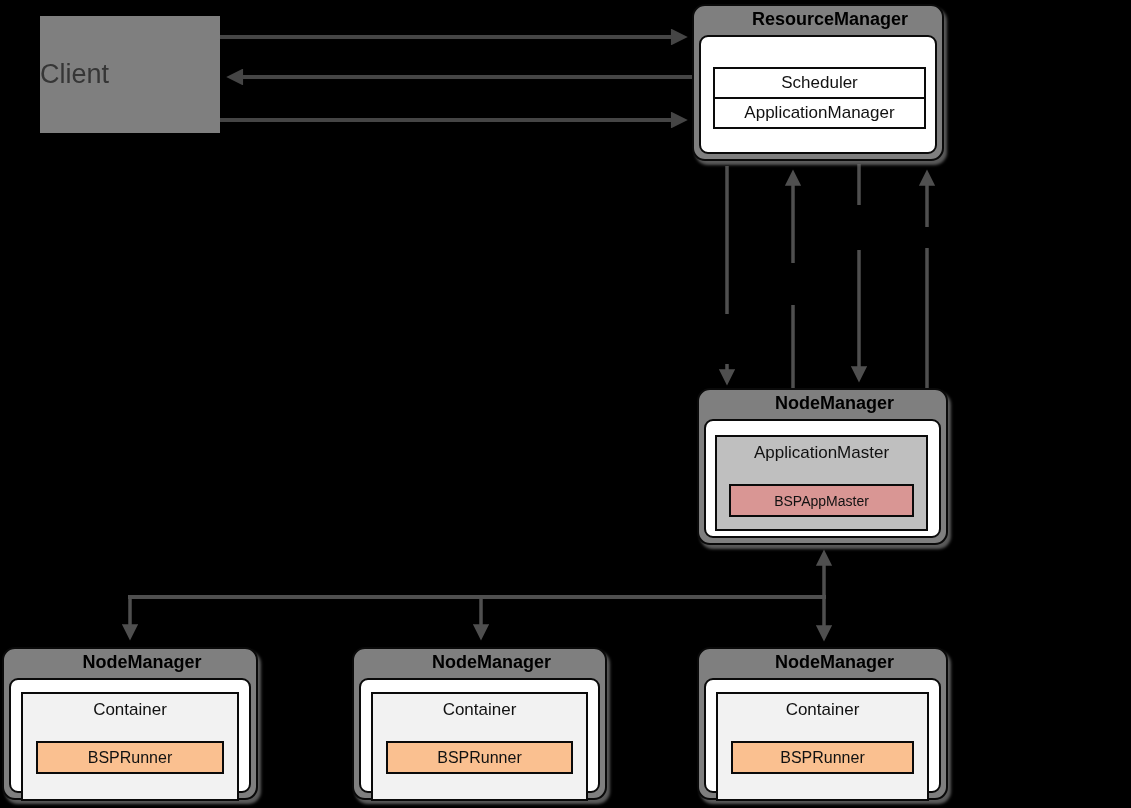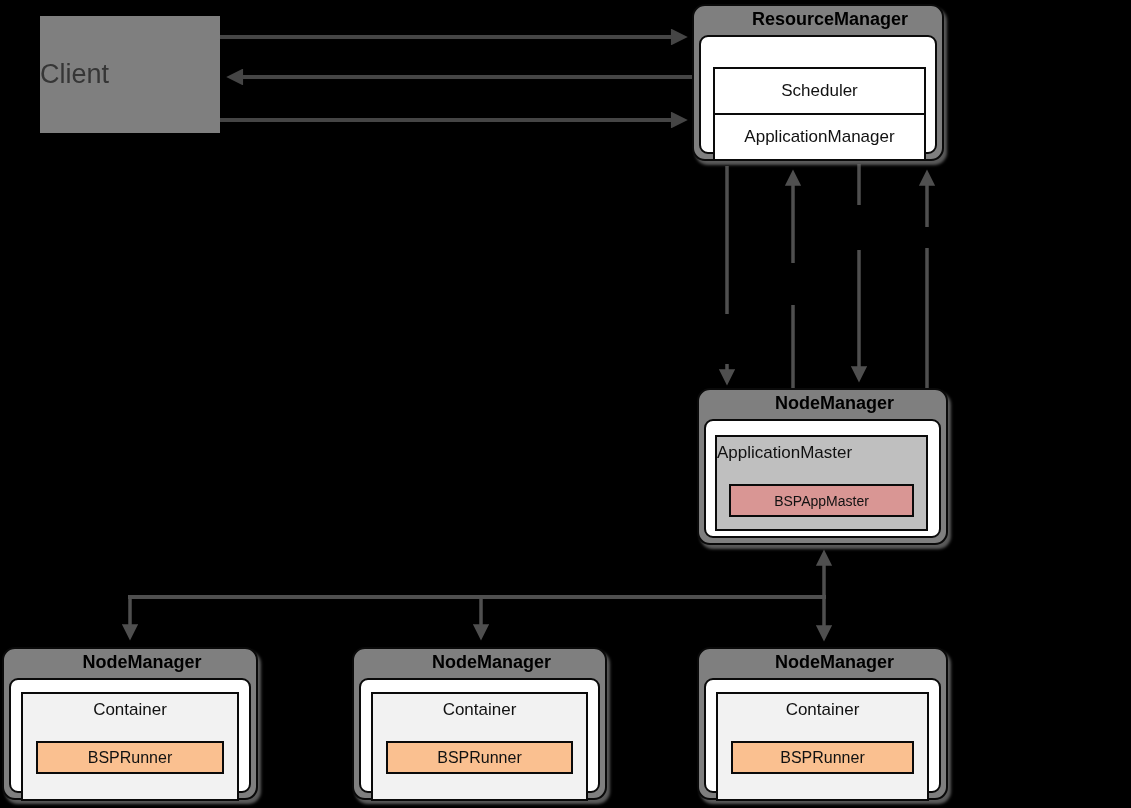--- a/index.html
+++ b/index.html
@@ -56,29 +56,29 @@
     border-radius:9px;
   }
 
   
   .rm-table{
     position:absolute;left:12px;top:30px;width:213px;
     border:2px solid var(--color-border);
     background:var(--color-white);
     text-align:center;font-size:17px;color:var(--color-label-text);
   }
-  .rm-row{padding:12px 0;}
+  .rm-row{padding:4px 0;}
   .rm-row + .rm-row{border-top:2px solid var(--color-border);}
 
   
   .appmaster-box{
     position:absolute;left:9px;top:14px;width:213px;height:96px;
     background:var(--color-app-master-gray);
     border:2px solid var(--color-border);
-    text-align:left;font-size:17px;color:var(--color-label-text);
+    text-align:center;font-size:17px;color:var(--color-label-text);
   }
   .appmaster-label{padding-top:6px;}
   .bspappmaster-box{
     position:absolute;left:12px;top:47px;width:185px;height:33px;
     background:var(--color-bsp-app-master-pink);
     border:2px solid var(--color-border);
     display:flex;align-items:center;justify-content:center;
     font-size:14px;color:var(--color-label-text);
   }
 

